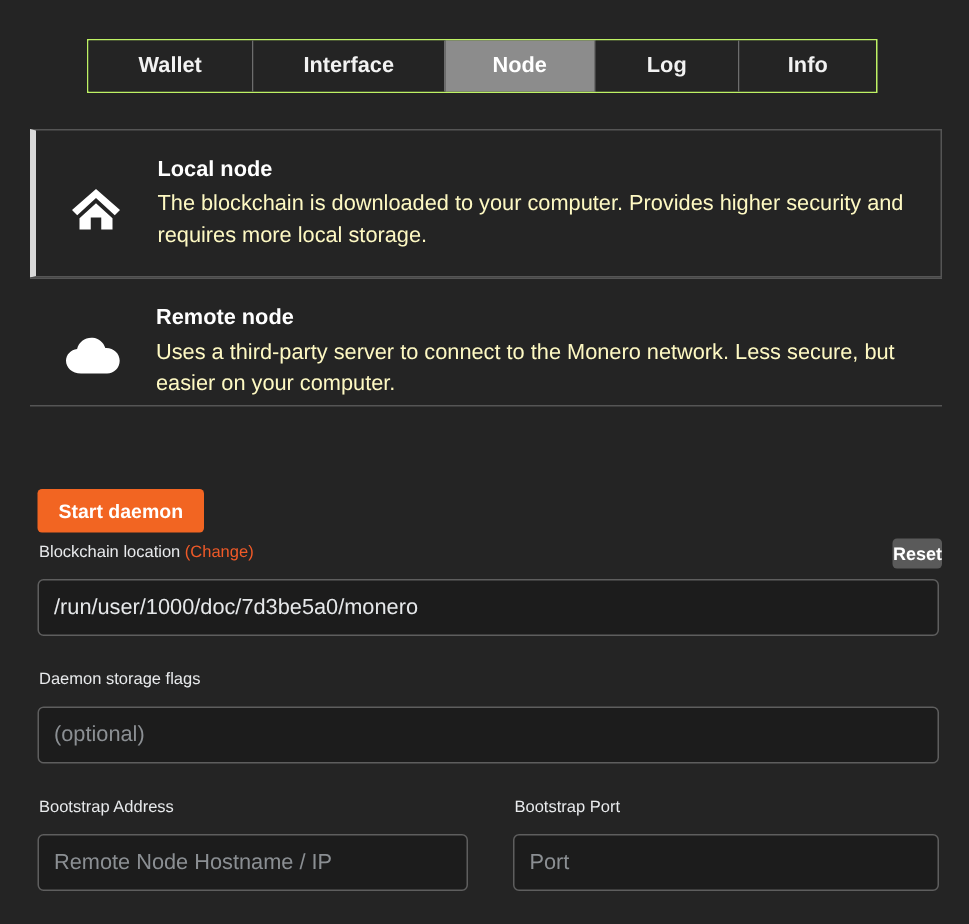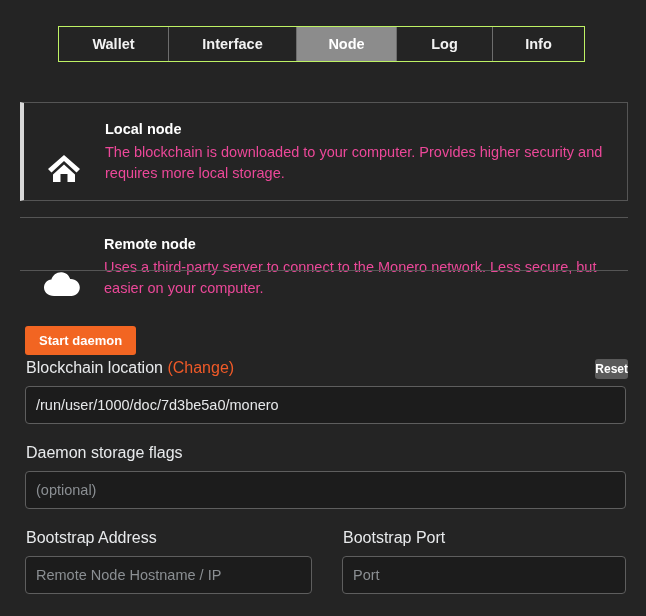--- a/index.html
+++ b/index.html
@@ -50,25 +50,24 @@
   
   .node-rows {
     position: absolute;
     left: 20px;
     top: 86px;
     width: 608px;
   }
   .node-row {
     position: relative;
     display: flex;
-    align-items: flex-end;
+    align-items: center;
     padding: 16px 10px 16px 20px;
     border-top: 1px solid #555;
     border-bottom: 1px solid transparent;
-    margin-top: 16px;
   }
   .node-row.selected {
     border: 1px solid #555;
     border-left: 4px solid #d8d8d8;
     padding-left: 17px;
   }
   .node-row .ico {
     width: 46px;
     flex: 0 0 46px;
     display: flex;
@@ -78,21 +77,21 @@
   }
   .node-row .txt { flex: 1; padding-left: 18px; }
   .node-title {
     color: #ffffff;
     font-size: 14.5px;
     font-weight: bold;
     line-height: 20px;
     margin-bottom: 3px;
   }
   .node-desc {
-    color: #ec4899;
+    color: #fef9c3;
     font-size: 14.5px;
     line-height: 21px;
     max-width: 520px;
   }
 
   .sep {
     position: absolute;
     left: 20px;
     width: 608px;
     height: 1px;
@@ -114,21 +113,21 @@
     border: none;
     border-radius: 3px;
     cursor: pointer;
     font-family: "Liberation Sans", sans-serif;
     margin-top: 16px;
   }
 
   
   .field-label {
     color: #e8eaec;
-    font-size: 16px;
+    font-size: 11px;
     line-height: 18px;
   }
   .link-change { color: #f05a28; }
 
   .reset-btn {
     position: absolute;
     right: 18px;
     top: 359px;
     height: 20px;
     padding: 0 0;

